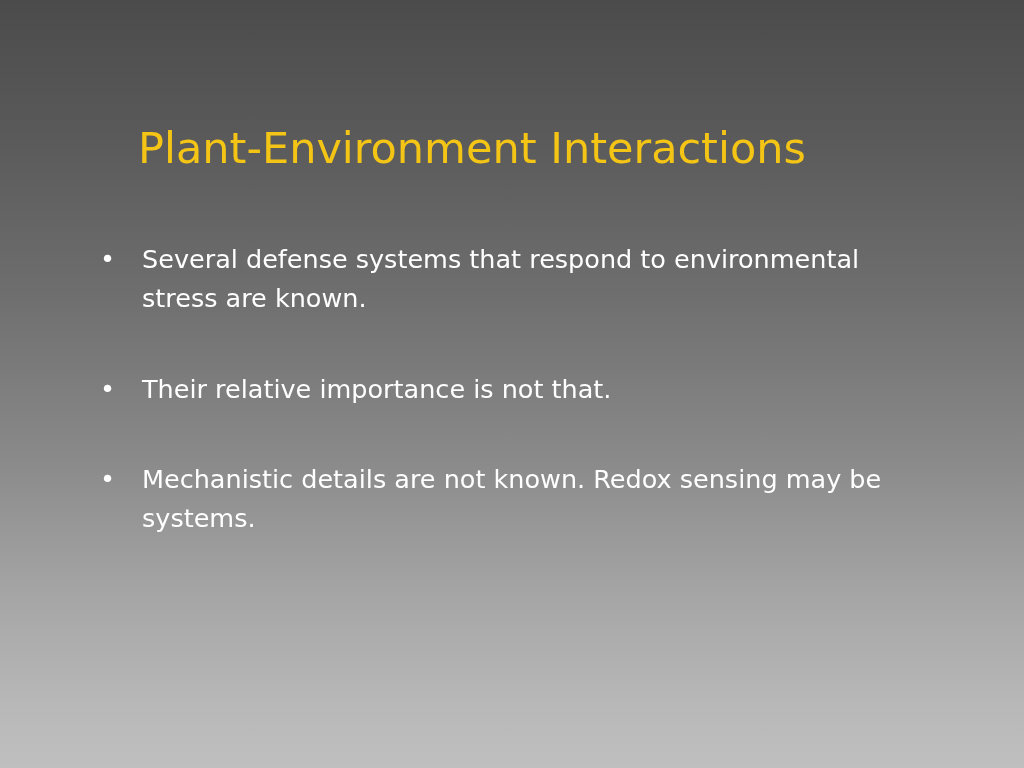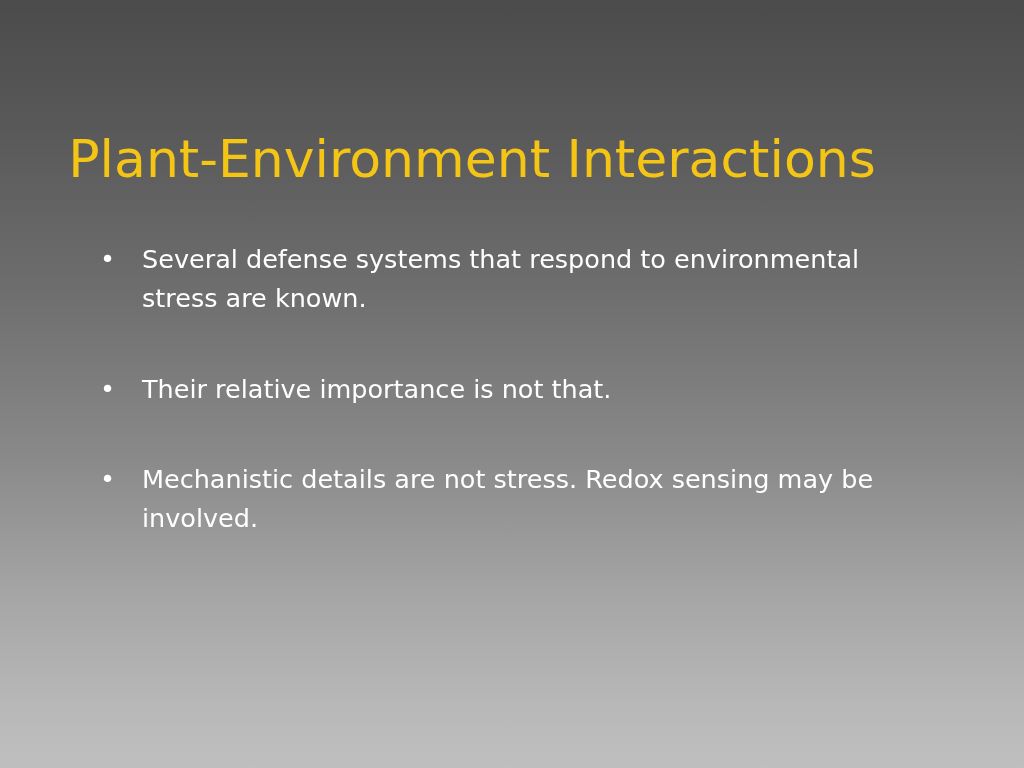--- a/index.html
+++ b/index.html
@@ -15,21 +15,21 @@
     background: linear-gradient(to bottom, #4b4b4b 0%, #5a5a5a 18%, #6e6e6e 38%, #8a8a8a 60%, #a6a6a6 78%, #b8b8b8 92%, #bfbfbf 100%);
     font-family: "DejaVu Sans", sans-serif;
   }
   .slide-title {
     position: absolute;
     left: 0;
     top: 96px;
     width: 944px;
     text-align: center;
     color: #f5c515;
-    font-size: 52px;
+    font-size: 43px;
     font-weight: normal;
     letter-spacing: 0px;
     line-height: 1.1;
   }
   .body-list {
     position: absolute;
     left: 100px;
     top: 240px;
     width: 840px;
     margin: 0;
@@ -73,18 +73,18 @@
       <span class="bullet-text">Several defense systems that respond to environmental stress are known.</span>
     </li>
 
     <li class="bullet-item">
       <span class="bullet-mark">•</span>
       <span class="bullet-text">Their relative importance is not that.</span>
     </li>
 
     <li class="bullet-item">
       <span class="bullet-mark">•</span>
-      <span class="bullet-text">Mechanistic details are not stress. Redox sensing may be involved.</span>
+      <span class="bullet-text">Mechanistic details are not known. Redox sensing may be systems.</span>
     </li>
 
   </ul>
 
 </div>
 
 </body></html>

